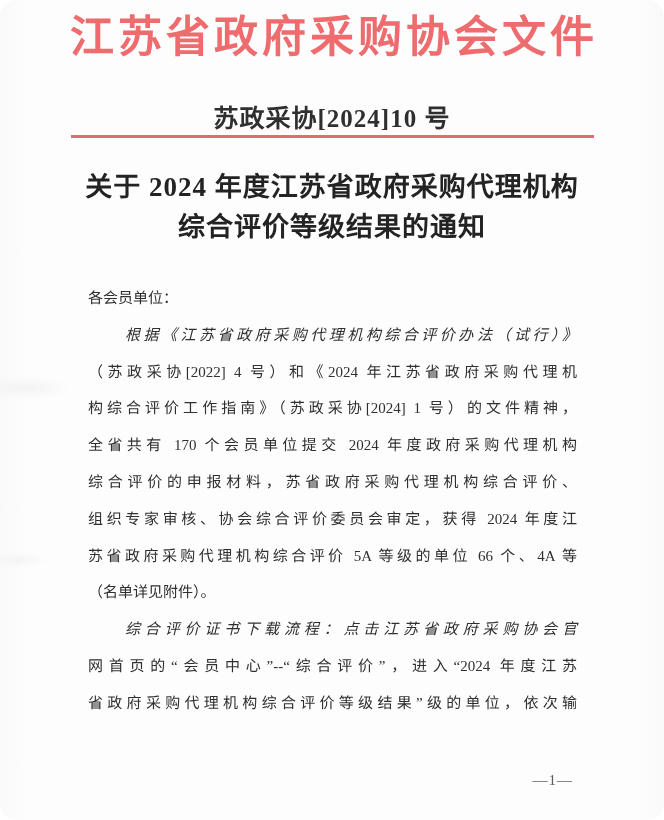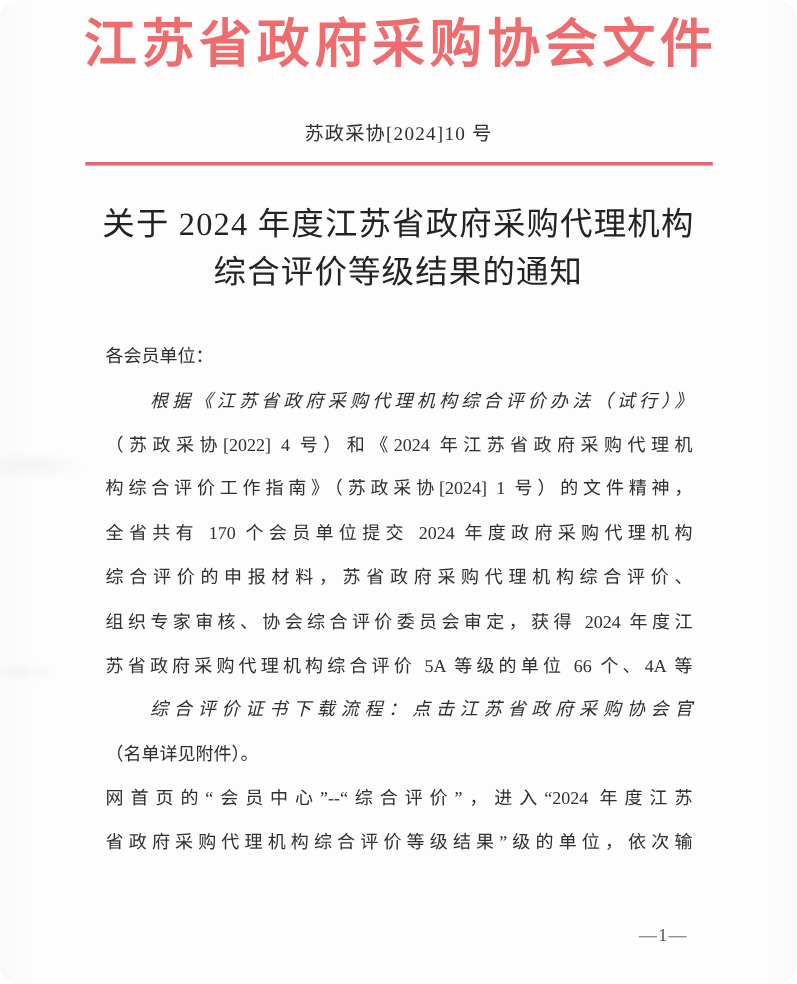--- a/index.html
+++ b/index.html
@@ -45,41 +45,42 @@
     color: var(--accent);
     text-indent: 4px;
     white-space: nowrap;
   }
   .doc-number {
     position: absolute;
     top: 98px;
     left: 0;
     width: 100%;
     text-align: center;
-    font-size: 16px;
+    font-size: 25px;
     letter-spacing: 1px;
     color: var(--ink);
+    font-weight: bold;
   }
   .red-rule {
     position: absolute;
     top: 135px;
     left: 71px;
     width: 523px;
     height: 3px;
     background: var(--rule);
   }
   .doc-title {
     position: absolute;
     top: 167px;
     left: 0;
     width: 100%;
     text-align: center;
     font-size: 27px;
     line-height: 40px;
-    font-weight: 400;
+    font-weight: 700;
     letter-spacing: 1px;
     color: #232323;
   }
   .body-block {
     position: absolute;
     top: 280px;
     left: 88px;
     width: 489px;
     font-size: 15px;
     line-height: 36.8px;
@@ -121,21 +122,21 @@
 
   <div class="body-block">
     <div class="salutation">各会员单位：</div>
     <div class="body-line indent">根据《江苏省政府采购代理机构综合评价办法（试行）》</div>
     <div class="body-line">（苏政采协[2022] 4 号）和《2024 年江苏省政府采购代理机</div>
     <div class="body-line">构综合评价工作指南》（苏政采协[2024] 1 号）的文件精神，</div>
     <div class="body-line">全省共有 170 个会员单位提交 2024 年度政府采购代理机构</div>
     <div class="body-line">综合评价的申报材料，苏省政府采购代理机构综合评价、</div>
     <div class="body-line">组织专家审核、协会综合评价委员会审定，获得 2024 年度江</div>
     <div class="body-line">苏省政府采购代理机构综合评价 5A 等级的单位 66 个、4A 等</div>
+    <div class="body-line end">（名单详见附件）。</div>
     <div class="body-line indent">综合评价证书下载流程：点击江苏省政府采购协会官</div>
-    <div class="body-line end">（名单详见附件）。</div>
     <div class="body-line">网首页的“会员中心”--“综合评价”，进入“2024 年度江苏</div>
     <div class="body-line">省政府采购代理机构综合评价等级结果”级的单位，依次输</div>
   </div>
 
   <div class="page-number">—1—</div>
 
 </div>
 
 </body></html>

